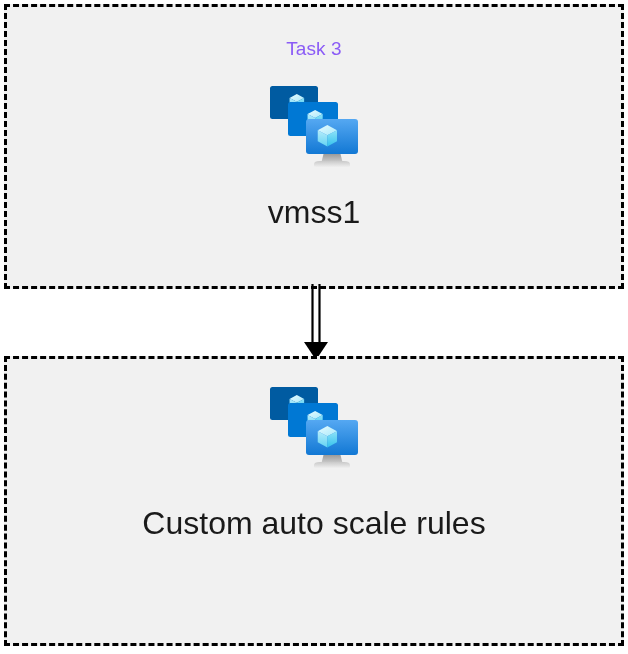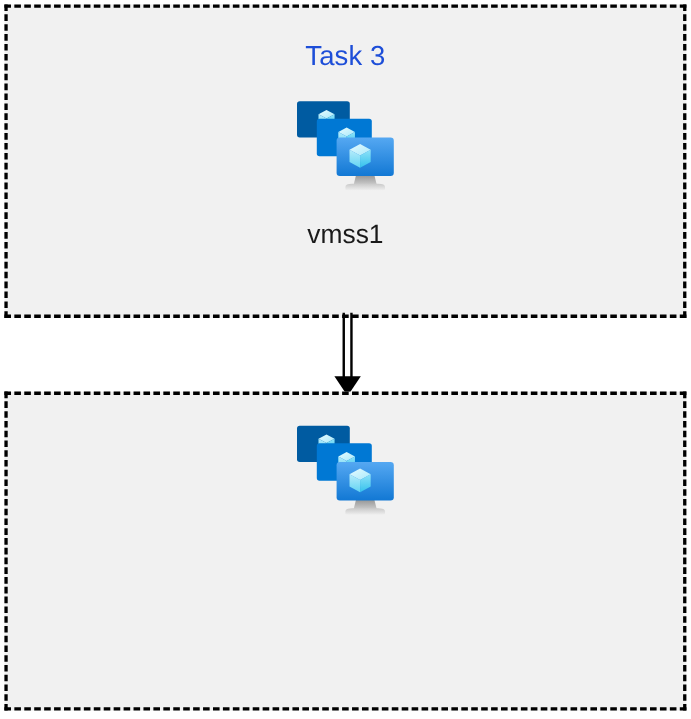--- a/index.html
+++ b/index.html
@@ -41,32 +41,32 @@
     height: 285px;
   }
   .task-box.bottom {
     left: 4px;
     top: 356px;
     width: 620px;
     height: 290px;
   }
 
   .task-title {
-    color: #1d4ed8;
-    font-size: 25px;
+    color: #8b5cf6;
+    font-size: 19px;
     line-height: 1;
     letter-spacing: 0.1px;
     white-space: nowrap;
   }
   .task-box.top .task-title { margin-top: 32px; }
   .task-box.bottom .task-title { margin-top: 30px; }
 
   .caption {
     color: #1a1a1a;
-    font-size: 24px;
+    font-size: 32px;
     line-height: 1.18;
     text-align: center;
     white-space: nowrap;
   }
   .caption .line { display: block; }
 
   .task-box.top .caption { margin-top: 18px; }
   .task-box.bottom .caption { margin-top: 28px; }
 
   
@@ -233,15 +233,18 @@
           <rect x="44" y="39" width="52" height="35" rx="3" fill="url(#frontScreen4)"></rect>
           <g transform="translate(55,45) scale(0.74)">
             <path d="M14 0 L27 7 L14 14 L1 7 Z" fill="url(#cubeTop4)"></path>
             <path d="M1 7 L14 14 L14 29 L1 22 Z" fill="url(#cubeLeft4)"></path>
             <path d="M27 7 L14 14 L14 29 L27 22 Z" fill="url(#cubeRight4)"></path>
           </g>
         </g>
       </svg>
     </div>
 
+    <div class="caption">
+      <span class="line">Custom auto scale rules</span>
+    </div>
   </div>
 
 </div>
 
 </body></html>

